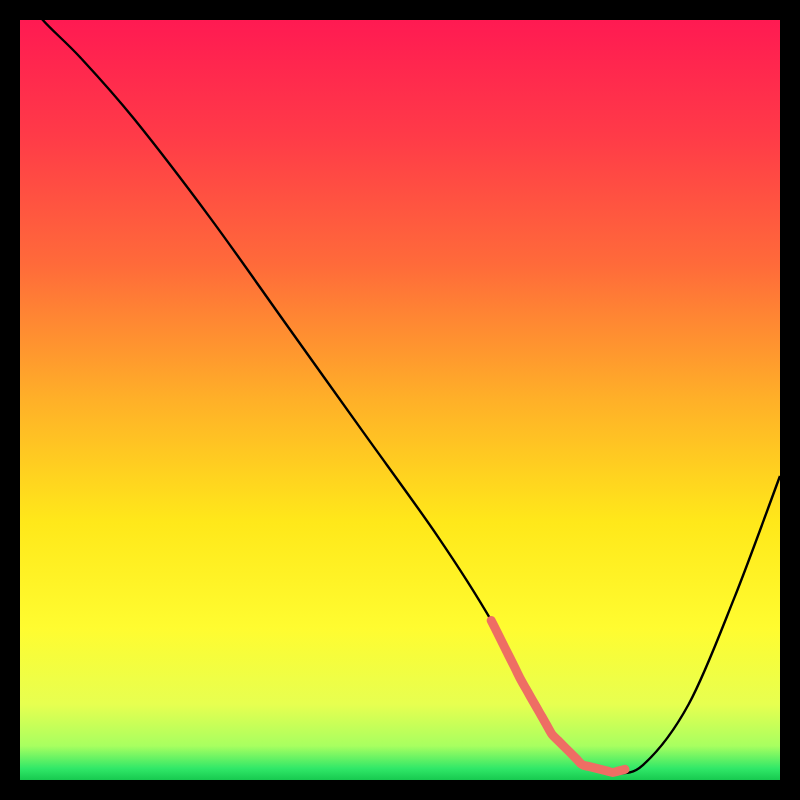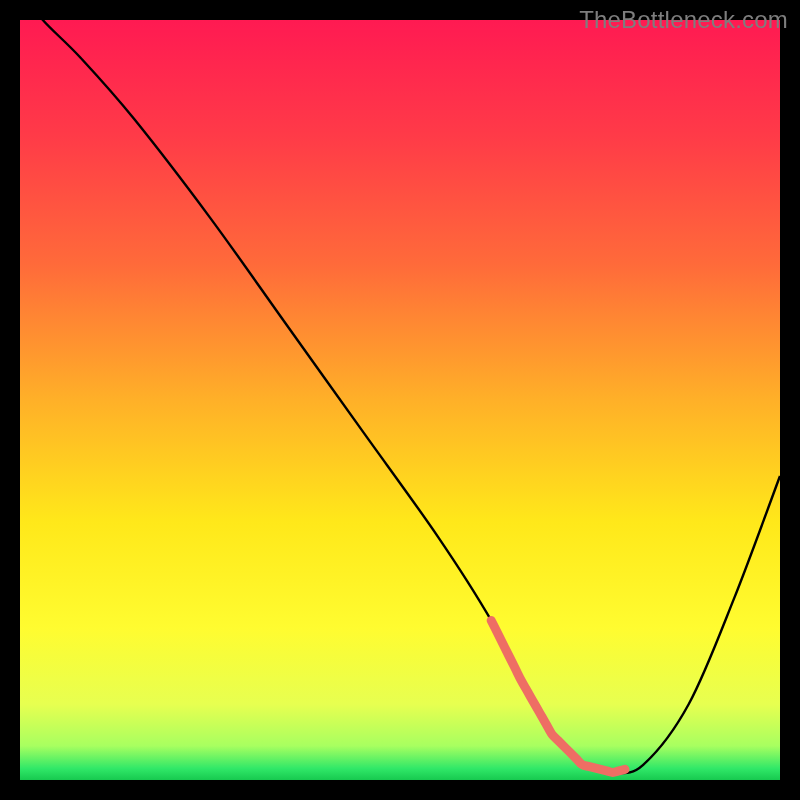--- a/index.html
+++ b/index.html
@@ -3,21 +3,20 @@
 <meta charset="utf-8">
 <style>
   html,body{margin:0;padding:0;width:800px;height:800px;background:#000;overflow:hidden;font-family:Arial,Helvetica,sans-serif}
   .wrap{position:relative;width:800px;height:800px}
   .watermark{position:absolute;top:6px;right:12px;color:#7e7e7e;font-size:24px;font-weight:400;letter-spacing:.2px;z-index:3}
   svg{position:absolute;top:0;left:0}
 </style>
 </head>
 <body>
 <div class="wrap">
-  <div class="watermark">TheBottleneck.com</div>
   <svg id="chart" width="800" height="800">
       <defs>
         <linearGradient id="bg" x1="0" y1="0" x2="0" y2="1">
           <stop offset="0%" stop-color="#ff1a52"></stop>
           <stop offset="15%" stop-color="#ff3a48"></stop>
           <stop offset="32%" stop-color="#ff6a3a"></stop>
           <stop offset="50%" stop-color="#ffb028"></stop>
           <stop offset="66%" stop-color="#ffe81a"></stop>
           <stop offset="80%" stop-color="#fffc30"></stop>
           <stop offset="90%" stop-color="#e7ff50"></stop>

